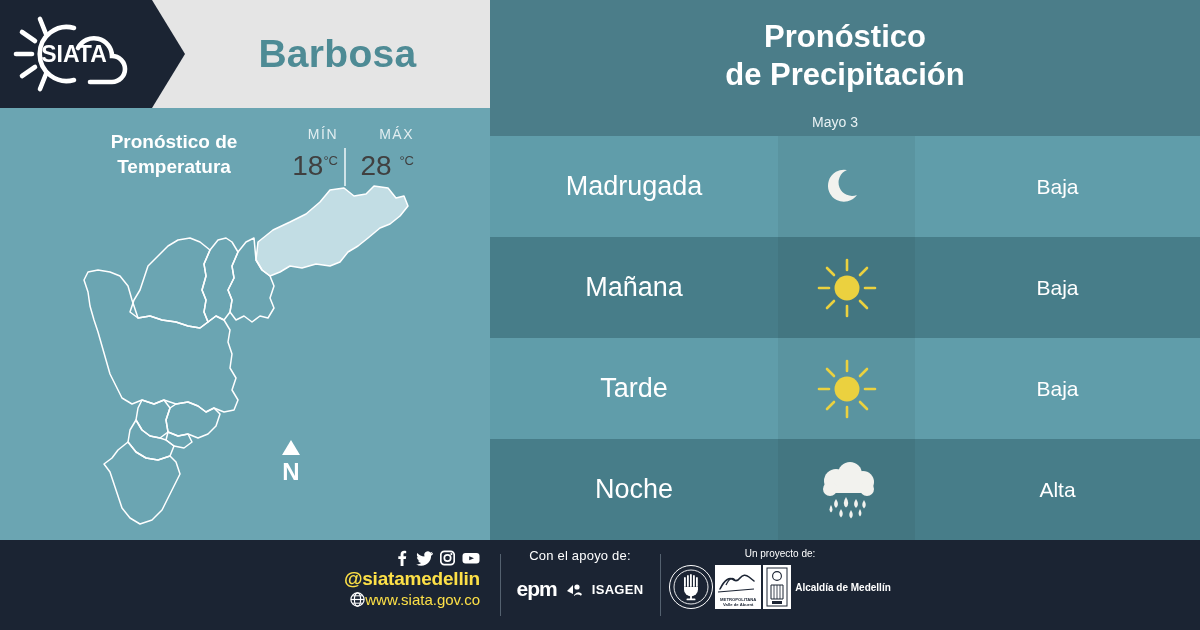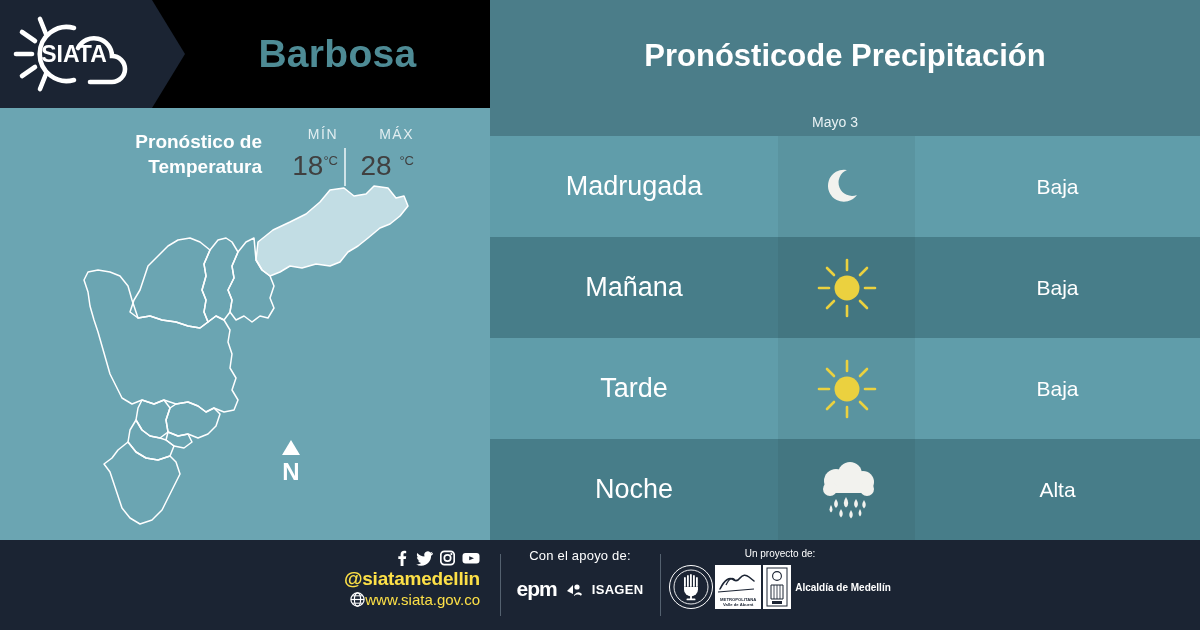--- a/index.html
+++ b/index.html
@@ -8,21 +8,21 @@
     font-family:"Liberation Sans", sans-serif;
     background:#1b2433;
     position:relative;
   }
   #root { position:relative; width:1200px; height:630px; }
 
   
   .left-panel { position:absolute; left:0; top:0; width:490px; height:540px; }
   .left-header {
     position:absolute; left:0; top:0; width:490px; height:108px;
-    background:#000000;
+    background:#e5e5e5;
   }
   .logo-wedge {
     position:absolute; left:0; top:0; width:185px; height:108px;
     background:#1b2433;
     clip-path:polygon(0 0, 152px 0, 185px 54px, 152px 108px, 0 108px);
     z-index:3;
   }
   .logo-mark { position:absolute; left:12px; top:12px; width:130px; height:84px; }
   .city-title {
     position:absolute; left:185px; top:0; width:305px; height:108px;
@@ -30,38 +30,38 @@
     color:#4e8b95; font-size:39px; font-weight:bold; letter-spacing:0.3px;
   }
   .map-area {
     position:absolute; left:0; top:108px; width:490px; height:432px;
     background:#6ba5b2;
   }
   .temp-block { position:absolute; left:86px; top:18px; width:330px; height:64px; }
   .temp-label {
     position:absolute; left:0; top:3px; width:176px;
     color:#ffffff; font-size:19px; font-weight:bold; line-height:25px;
-    text-align:right;
+    text-align:center;
   }
   .temp-vals { position:absolute; left:190px; top:0; width:140px; height:62px; }
   .tv-col { position:absolute; top:0; width:62px; text-align:right; }
   .tv-col.min { left:0; }
   .tv-col.max { left:76px; }
   .tv-head { color:#e2eef1; font-size:14px; letter-spacing:1.5px; }
   .tv-val { color:#404040; font-size:28px; line-height:38px; margin-top:0; }
   .tv-val .unit { font-size:13px; vertical-align:super; }
   .tv-divider { position:absolute; left:68px; top:22px; width:2px; height:38px; background:#cfe3e8; }
   .map-svg { position:absolute; left:58px; top:72px; width:380px; height:350px; }
   .north-mark { position:absolute; left:277px; top:330px; width:28px; height:46px; color:#fff; }
 
   
   .right-panel { position:absolute; left:490px; top:0; width:710px; height:540px; background:#4b7d89; }
   .rp-title {
     position:absolute; left:0; top:8px; width:710px; height:96px;
-    display:flex; flex-direction:row; align-items:center; justify-content:center;
+    display:flex; flex-direction:column; align-items:center; justify-content:center;
     color:#ffffff; font-size:31px; font-weight:bold; line-height:38px; text-align:center;
   }
   .rp-date {
     position:absolute; left:0; top:108px; width:690px; height:28px;
     display:flex; align-items:center; justify-content:center;
     color:#e9f2f4; font-size:14px;
   }
   .grid { position:absolute; left:0; top:136px; width:710px; height:404px; }
   .row { position:relative; width:710px; height:101px; }
   .row.odd  { background:#609daa; }

